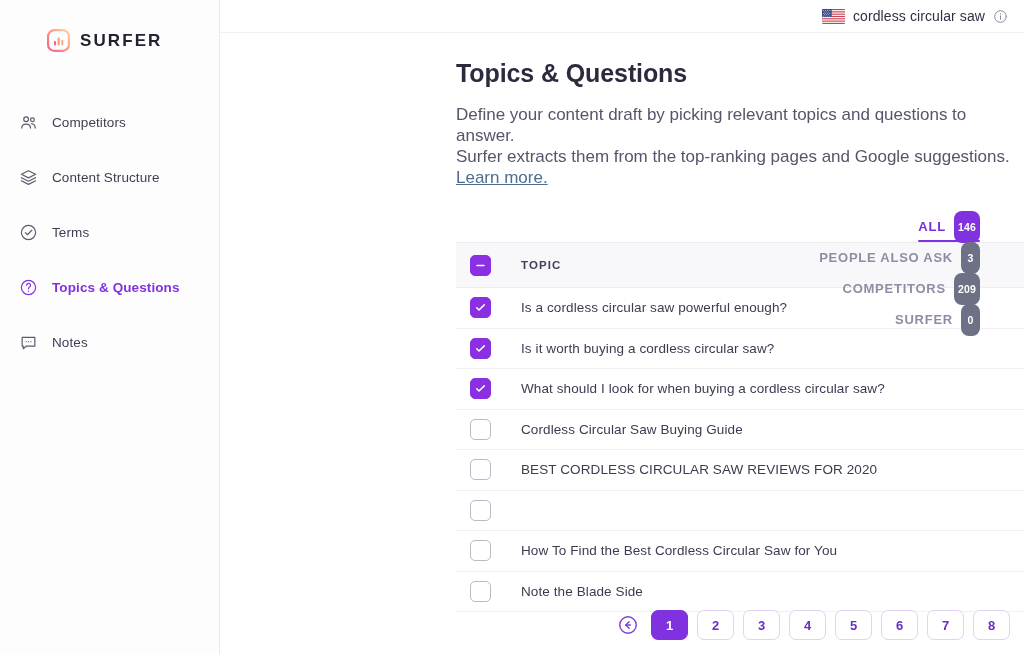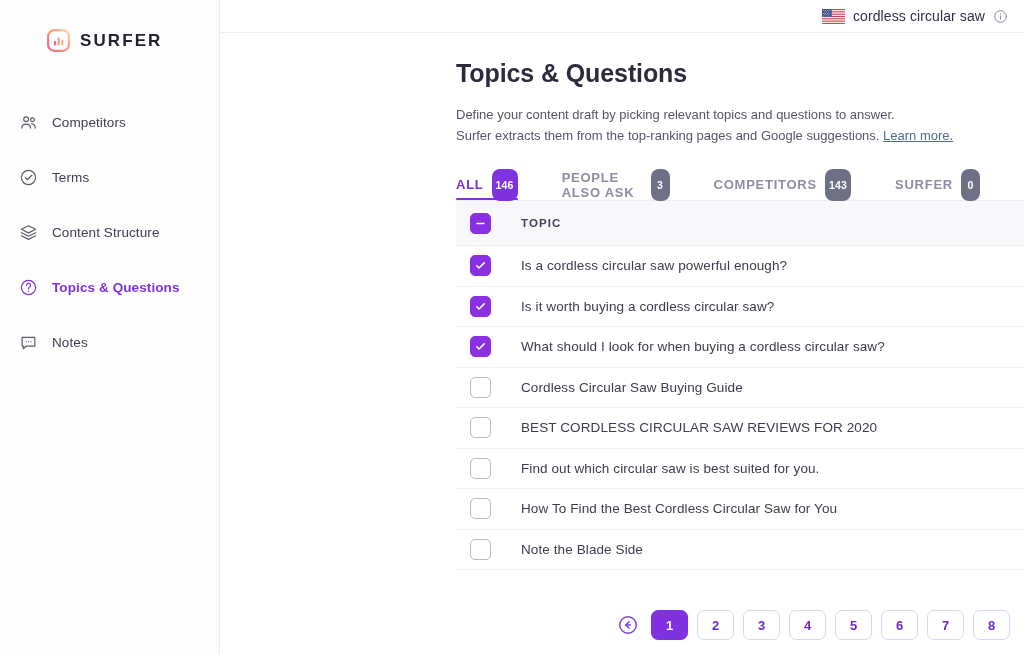--- a/index.html
+++ b/index.html
@@ -107,36 +107,37 @@
     padding: 26px 0 0 236px;
   }
   .page-title {
     font-size: 25px;
     font-weight: 700;
     color: #2b2b3d;
     letter-spacing: -.1px;
   }
   .desc {
     margin-top: 16px;
-    font-size: 13px;
+    font-size: 17px;
     line-height: 21px;
     color: #55566a;
   }
   .desc a {
     color: #4f6d8f;
   }
 
   
   .tabs {
     display: flex;
     align-items: flex-end;
     gap: 0;
     margin-top: 23px;
     height: 31px;
     position: relative;
+    flex-direction: column;
   }
   .tab {
     display: flex;
     align-items: center;
     gap: 8px;
     height: 31px;
     padding: 0 22px 0 0;
     margin-right: 22px;
     cursor: pointer;
     position: relative;
@@ -297,36 +298,36 @@
             <circle cx="17" cy="8.5" r="2.4"></circle>
             <path d="M15.5 13.6c3 0 5 1.9 5 5.4"></path>
           </svg>
         </span>
         <span class="nav-label">Competitors</span>
       </div>
 
       <div class="nav-item">
         <span class="nav-icon">
           <svg viewBox="0 0 24 24" width="19" height="19" fill="none" stroke="currentColor" stroke-width="1.5" stroke-linecap="round" stroke-linejoin="round">
-            <circle cx="12" cy="12" r="9"></circle>
-            <path d="M8 12.2l2.6 2.6L16.2 9.2"></path>
-          </svg>
-        </span>
-        <span class="nav-label">Terms</span>
-      </div>
-
-      <div class="nav-item">
-        <span class="nav-icon">
-          <svg viewBox="0 0 24 24" width="19" height="19" fill="none" stroke="currentColor" stroke-width="1.5" stroke-linecap="round" stroke-linejoin="round">
             <path d="M12 3.5 3 8l9 4.5L21 8z"></path>
             <path d="M3 12.2 12 16.7l9-4.5"></path>
             <path d="M3 16.2 12 20.7l9-4.5"></path>
           </svg>
         </span>
         <span class="nav-label">Content Structure</span>
+      </div>
+
+      <div class="nav-item">
+        <span class="nav-icon">
+          <svg viewBox="0 0 24 24" width="19" height="19" fill="none" stroke="currentColor" stroke-width="1.5" stroke-linecap="round" stroke-linejoin="round">
+            <circle cx="12" cy="12" r="9"></circle>
+            <path d="M8 12.2l2.6 2.6L16.2 9.2"></path>
+          </svg>
+        </span>
+        <span class="nav-label">Terms</span>
       </div>
 
       <div class="nav-item active">
         <span class="nav-icon">
           <svg viewBox="0 0 24 24" width="19" height="19" fill="none" stroke="currentColor" stroke-width="1.5" stroke-linecap="round" stroke-linejoin="round">
             <circle cx="12" cy="12" r="9"></circle>
             <path d="M9.6 9.3a2.5 2.5 0 1 1 3.3 2.4c-.7.3-.9.9-.9 1.5v.5"></path>
             <circle cx="12" cy="16.6" r=".85" fill="currentColor" stroke="none"></circle>
           </svg>
         </span>
@@ -409,21 +410,21 @@
         <div class="tab active">
           <span class="tab-label">ALL</span>
           <span class="badge">146</span>
         </div>
         <div class="tab">
           <span class="tab-label">PEOPLE ALSO ASK</span>
           <span class="badge">3</span>
         </div>
         <div class="tab">
           <span class="tab-label">COMPETITORS</span>
-          <span class="badge">143</span>
+          <span class="badge">209</span>
         </div>
         <div class="tab">
           <span class="tab-label">SURFER</span>
           <span class="badge">0</span>
         </div>
       </div>
 
       <div class="table">
 
         <div class="thead">
@@ -467,21 +468,20 @@
           <span class="row-label">Cordless Circular Saw Buying Guide</span>
         </div>
 
         <div class="row">
           <span class="cb off"></span>
           <span class="row-label">BEST CORDLESS CIRCULAR SAW REVIEWS FOR 2020</span>
         </div>
 
         <div class="row">
           <span class="cb off"></span>
-          <span class="row-label">Find out which circular saw is best suited for you.</span>
         </div>
 
         <div class="row">
           <span class="cb off"></span>
           <span class="row-label">How To Find the Best Cordless Circular Saw for You</span>
         </div>
 
         <div class="row">
           <span class="cb off"></span>
           <span class="row-label">Note the Blade Side</span>

